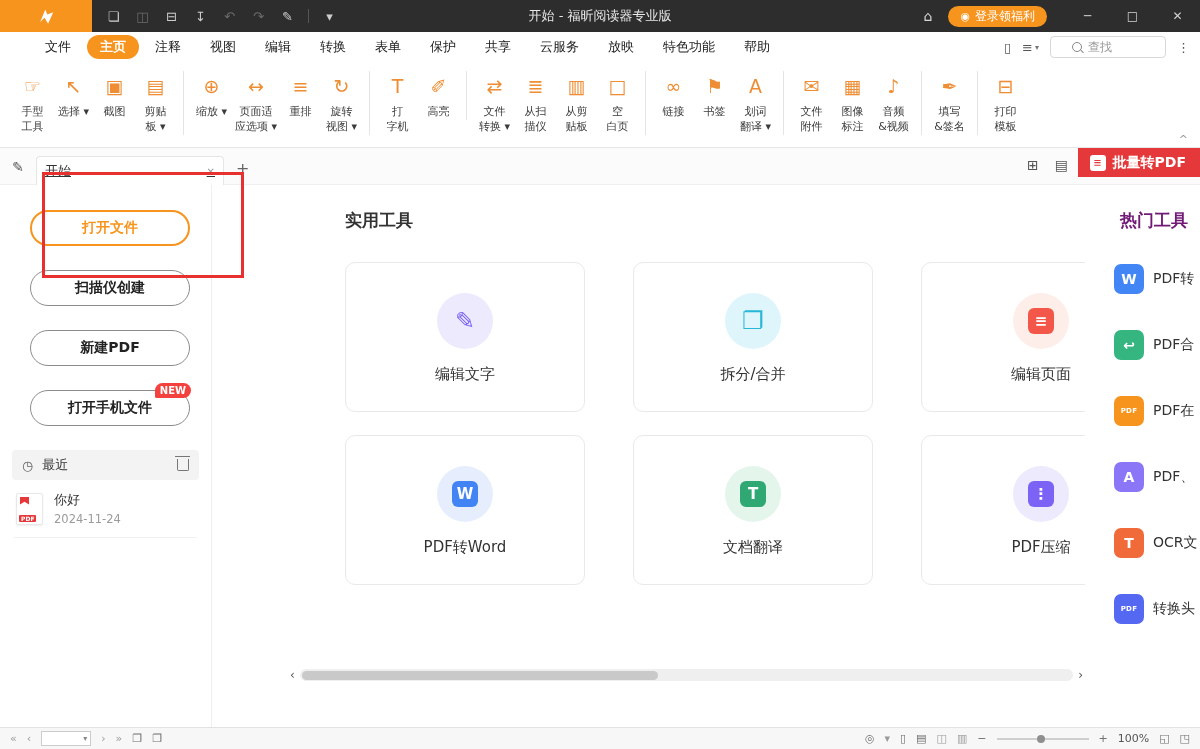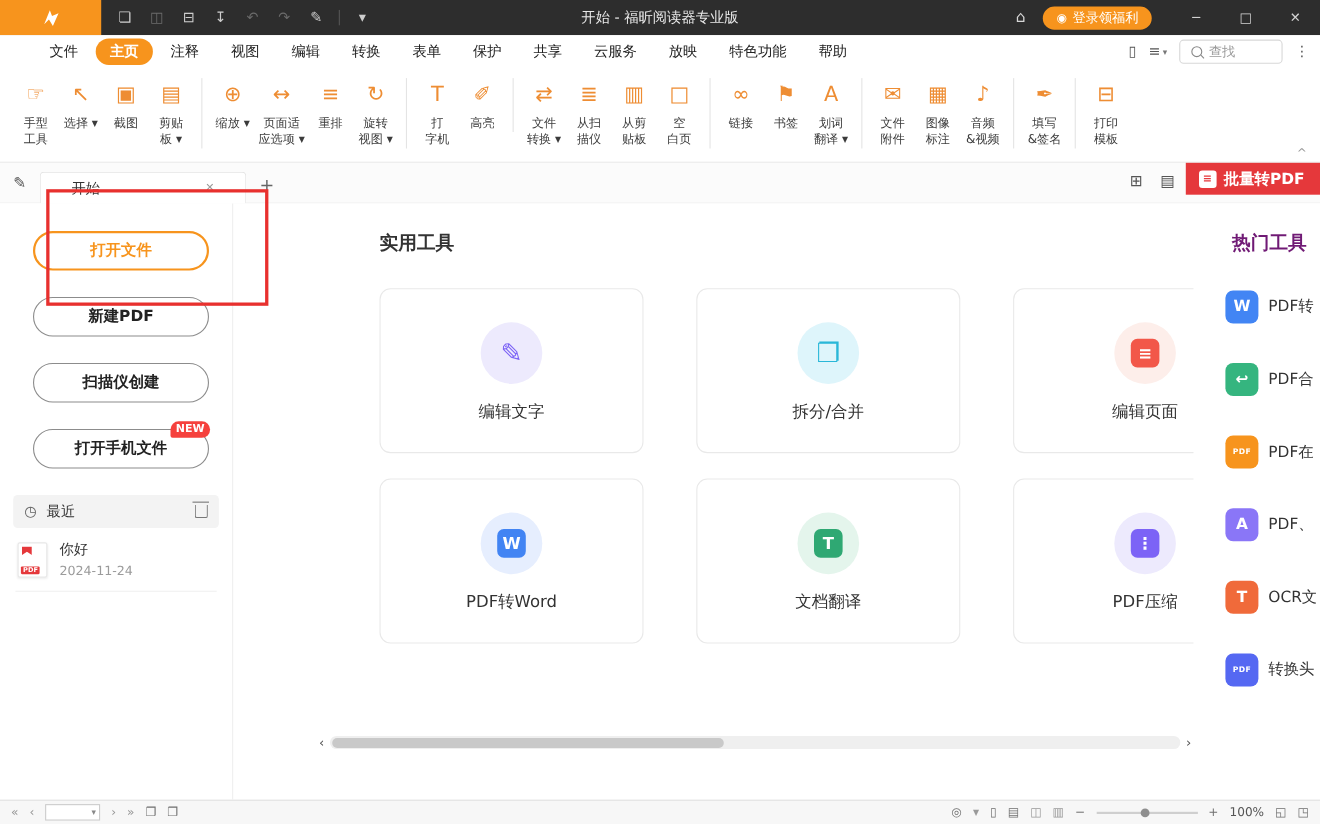--- a/index.html
+++ b/index.html
@@ -20,36 +20,36 @@
   .login-pill .person{font-size:11px;}
   .win-btn{width:45px;height:32px;display:flex;align-items:center;justify-content:center;color:#d2d2d2;font-size:12px;}
   
   #menubar{position:absolute;top:32px;left:0;right:0;height:30px;display:flex;align-items:center;background:#fff;}
   .menus{display:flex;align-items:center;margin-left:32px;gap:3px;}
   .mitem{font-size:13px;color:#222;padding:3px 13px;border-radius:13px;white-space:nowrap;}
   .mitem.active{background:var(--accent);color:#fff;font-weight:bold;}
   .mb-right{margin-left:auto;display:flex;align-items:center;gap:11px;margin-right:10px;}
   .mb-icon{color:#555;font-size:13px;display:flex;align-items:center;gap:2px;}
   .tiny-dd{font-size:8px;color:#777;}
-  .searchbox{width:72px;height:20px;border:1px solid #d8d8d8;border-radius:4px;display:flex;align-items:center;gap:6px;padding:0 10px;color:#999;font-size:12px;background:#fff;}
+  .searchbox{width:72px;height:20px;border:1px solid #d8d8d8;border-radius:4px;display:flex;align-items:center;gap:6px;padding:0 21px;color:#999;font-size:12px;background:#fff;}
   .mag{width:8px;height:8px;border:1.4px solid #888;border-radius:50%;position:relative;flex:none;}
   .mag::after{content:"";position:absolute;width:4px;height:1.4px;background:#888;right:-3px;bottom:-1px;transform:rotate(45deg);}
   
   #ribbon{position:absolute;top:62px;left:0;right:0;height:86px;border-bottom:1px solid #e6e6e6;display:flex;align-items:flex-start;padding:9px 6px 0 12px;box-sizing:border-box;background:#fff;}
   .ritem{min-width:35px;padding:0 3px;display:flex;flex-direction:column;align-items:center;gap:5px;}
   .ricon{height:29px;display:flex;align-items:center;justify-content:center;font-size:19px;color:#ee8d33;font-weight:normal;}
   .rlabel{font-size:11px;color:#3b3b3b;text-align:center;line-height:1.35;}
   .rlabel span{display:block;white-space:nowrap;}
   .rlabel span:empty{display:none;}
   .ritem.sep{border-right:1px solid #e4e4e4;padding-right:10px;margin-right:7px;}
   .collapse{position:absolute;right:12px;bottom:3px;color:#999;font-size:11px;}
   
   #tabbar{position:absolute;top:148px;left:0;right:0;height:37px;background:#fbfbfb;border-bottom:1px solid #f0f0f0;display:flex;align-items:flex-end;box-sizing:border-box;}
   .tab-edit{width:36px;display:flex;justify-content:center;color:#555;font-size:14px;margin-bottom:9px;}
-  .tab{background:#fff;border:1px solid #e5e5e5;border-bottom:none;border-radius:4px 4px 0 0;height:29px;width:188px;display:flex;align-items:center;padding:0 28px;box-sizing:border-box;margin-bottom:-1px;}
+  .tab{background:#fff;border:1px solid #e5e5e5;border-bottom:none;border-radius:4px 4px 0 0;height:29px;width:188px;display:flex;align-items:center;padding:0 8px;box-sizing:border-box;margin-bottom:-1px;text-decoration:underline;}
   .tab-label{font-size:13px;color:#333;}
   .tab-close{margin-left:auto;color:#999;font-size:10px;}
   .tab-plus{margin-left:12px;margin-bottom:7px;color:#666;font-size:16px;line-height:1;}
   .tb-icons{position:absolute;right:132px;top:9px;display:flex;gap:16px;color:#555;font-size:14px;}
   .banner{position:absolute;right:0;top:0;height:29px;background:var(--banner_red);color:#fff;display:flex;align-items:center;gap:7px;padding:0 14px 0 12px;font-size:14px;font-weight:bold;}
   .banner-icon{width:16px;height:16px;background:#fff;color:var(--banner_red);border-radius:3px;font-size:10px;display:flex;align-items:center;justify-content:center;font-weight:bold;}
   
   #content{position:absolute;top:185px;left:0;right:0;bottom:22px;background:#fff;}
   #sidebar{position:absolute;left:0;top:0;bottom:0;width:212px;border-right:1px solid #efefef;box-sizing:border-box;background:#fff;}
   .sb-buttons{padding-top:25px;}
@@ -374,26 +374,26 @@
 
   <div id="sidebar">
     <div class="sb-buttons">
 
         <div class="sb-btn primary">
           <span>打开文件</span>
 
         </div>
 
         <div class="sb-btn">
+          <span>扫描仪创建</span>
+
+        </div>
+
+        <div class="sb-btn">
           <span>新建PDF</span>
-
-        </div>
-
-        <div class="sb-btn">
-          <span>扫描仪创建</span>
 
         </div>
 
         <div class="sb-btn">
           <span>打开手机文件</span>
           <span class="badge">NEW</span>
         </div>
       </div>
     <div class="recent-head">
       <span class="clock">◷</span>

